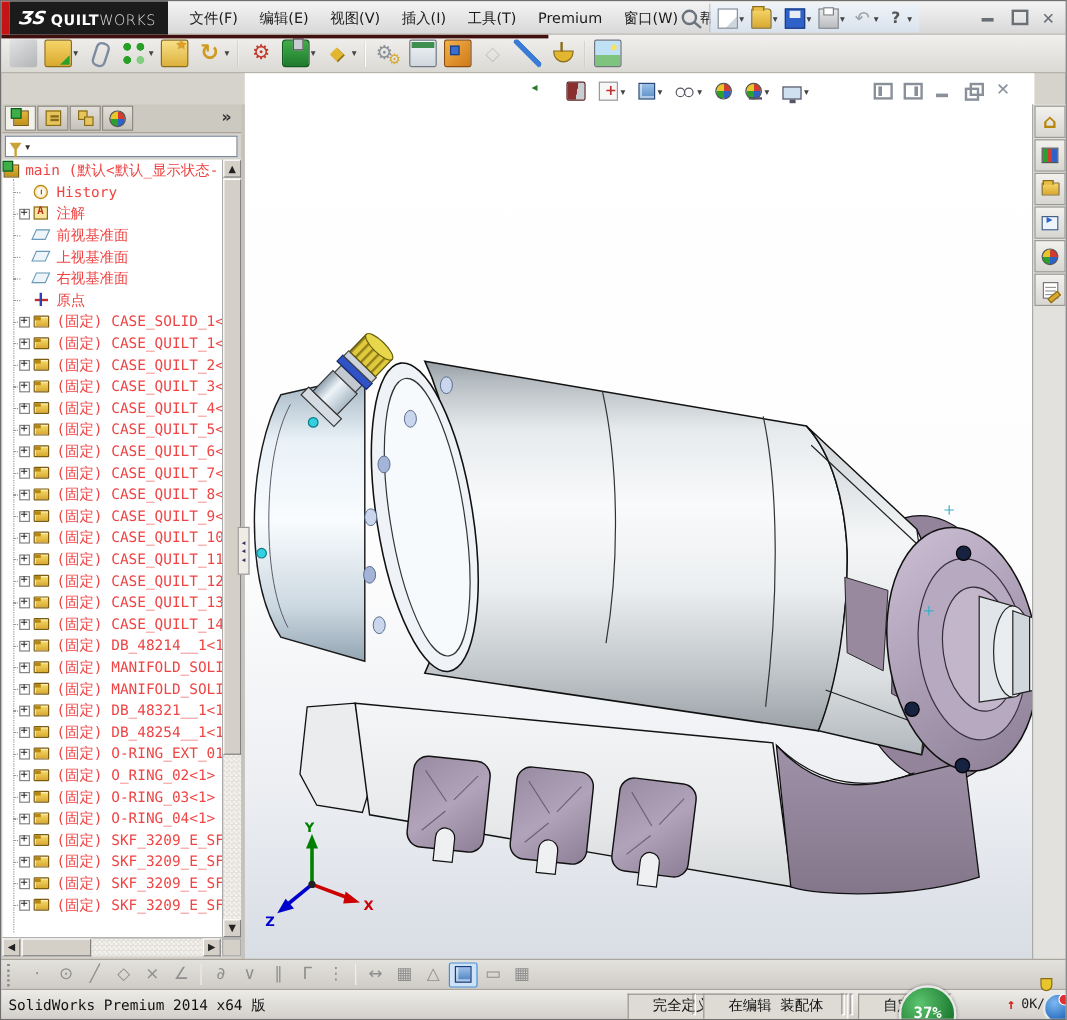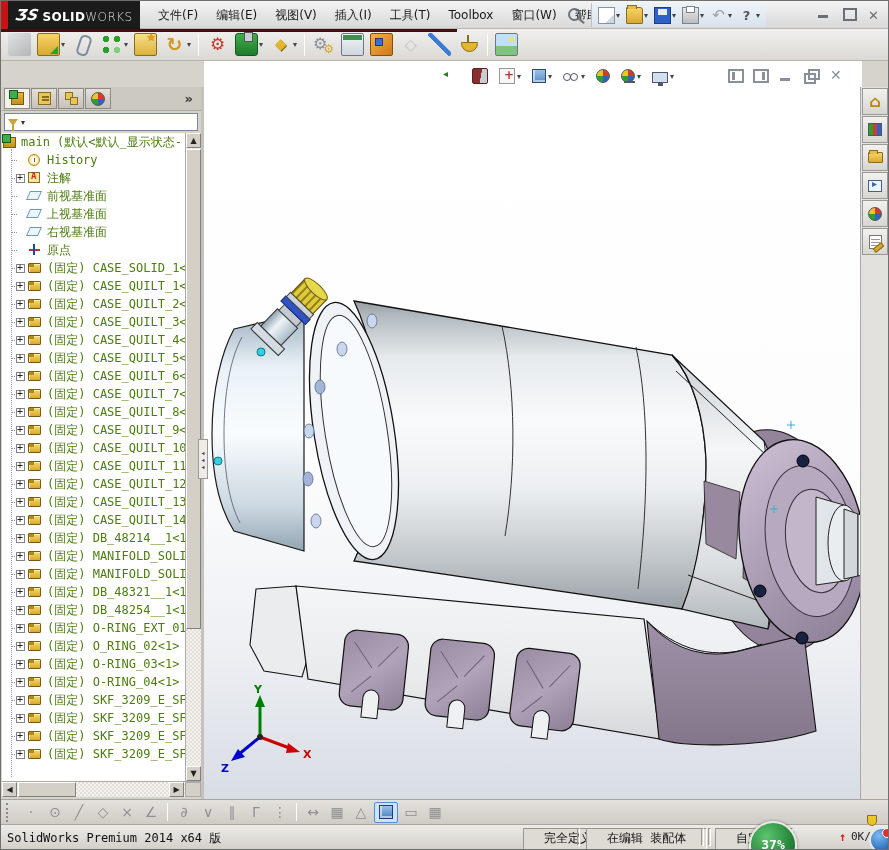--- a/index.html
+++ b/index.html
@@ -104,21 +104,21 @@
   .panel-more{margin-left:auto;margin-right:6px;font-size:13px;color:#333;font-weight:bold;}
   .filter-row{position:absolute;left:2px;top:26px;width:194px;height:18px;background:#fff;border:1px solid #7a869a;display:flex;align-items:center;padding:0 3px;gap:3px;}
   .funnel{width:0;height:0;border-left:5px solid transparent;border-right:5px solid transparent;border-top:7px solid #caa23a;position:relative;}
   .funnel::after{content:"";position:absolute;left:-1px;top:-1px;width:2px;height:6px;background:#caa23a;}
   .filter-caret{font-size:8px;color:#333;}
   .filter-caret::before{content:"▾";}
 
   
   .tree{position:absolute;left:0;top:46px;width:183px;height:648px;background:#fff;overflow:hidden;font-family:"DejaVu Sans Mono",monospace;}
   .tree::before{content:"";position:absolute;left:9px;top:16px;bottom:4px;border-left:1px dotted #9a9a9a;}
-  .trow{height:18px;display:flex;align-items:center;white-space:nowrap;position:relative;font-size:12px;color:#4d7c0f;}
+  .trow{height:18px;display:flex;align-items:center;white-space:nowrap;position:relative;font-size:12px;color:#ef4444;}
   .trow.child{padding-left:14px;}
   .trow.child::before{content:"";position:absolute;left:9px;top:9px;width:6px;border-top:1px dotted #9a9a9a;}
   .ebox{width:9px;height:9px;margin-right:3px;border:1px solid #848484;background:#fff;position:relative;flex:none;visibility:hidden;}
   .ebox.on{visibility:visible;}
   .ebox.on::before{content:"+";position:absolute;left:0px;top:-3px;font-size:10px;color:#222;line-height:12px;}
   .ticon{width:15px;height:14px;margin-right:4px;flex:none;position:relative;}
   .i-asm{background:linear-gradient(#e3b53a,#c29218);border:1px solid #7a5c10;width:13px;height:11px;margin-top:2px;}
   .i-asm::before{content:"";position:absolute;left:-2px;top:-4px;width:7px;height:7px;background:#3fae49;border:1px solid #135a1e;}
   .i-history{width:12px;height:12px;border-radius:50%;border:1px solid #b8860b;background:radial-gradient(#ffffff 30%,#f0c860);margin-top:1px;}
   .i-history::before{content:"";position:absolute;left:5px;top:3px;width:1px;height:4px;background:#7a5c10;}
@@ -217,30 +217,30 @@
 </style>
 </head>
 <body>
 
 <div id="app">
 
   <div class="titlebar">
     <div class="red-accent"></div>
     <div class="logo">
       <span class="mark">ƷS</span>
-      <span class="txt"><b>SOLID</b><span>WORKS</span></span>
+      <span class="txt"><b>QUILT</b><span>WORKS</span></span>
     </div>
     <div class="menus">
 
     <span class="menu-item">文件(F)</span>
         <span class="menu-item">编辑(E)</span>
         <span class="menu-item">视图(V)</span>
         <span class="menu-item">插入(I)</span>
         <span class="menu-item">工具(T)</span>
-        <span class="menu-item">Toolbox</span>
+        <span class="menu-item">Premium</span>
         <span class="menu-item">窗口(W)</span>
         <span class="menu-item">帮助(H)</span>
       </div>
     <span class="tb-search" style="position:absolute;left:557px;top:7px;"></span>
     <div class="quickbar">
 
         <span class="qbtn">
           <span class="qicon qi-new"></span>
           <span class="caret show"></span>
         </span>

